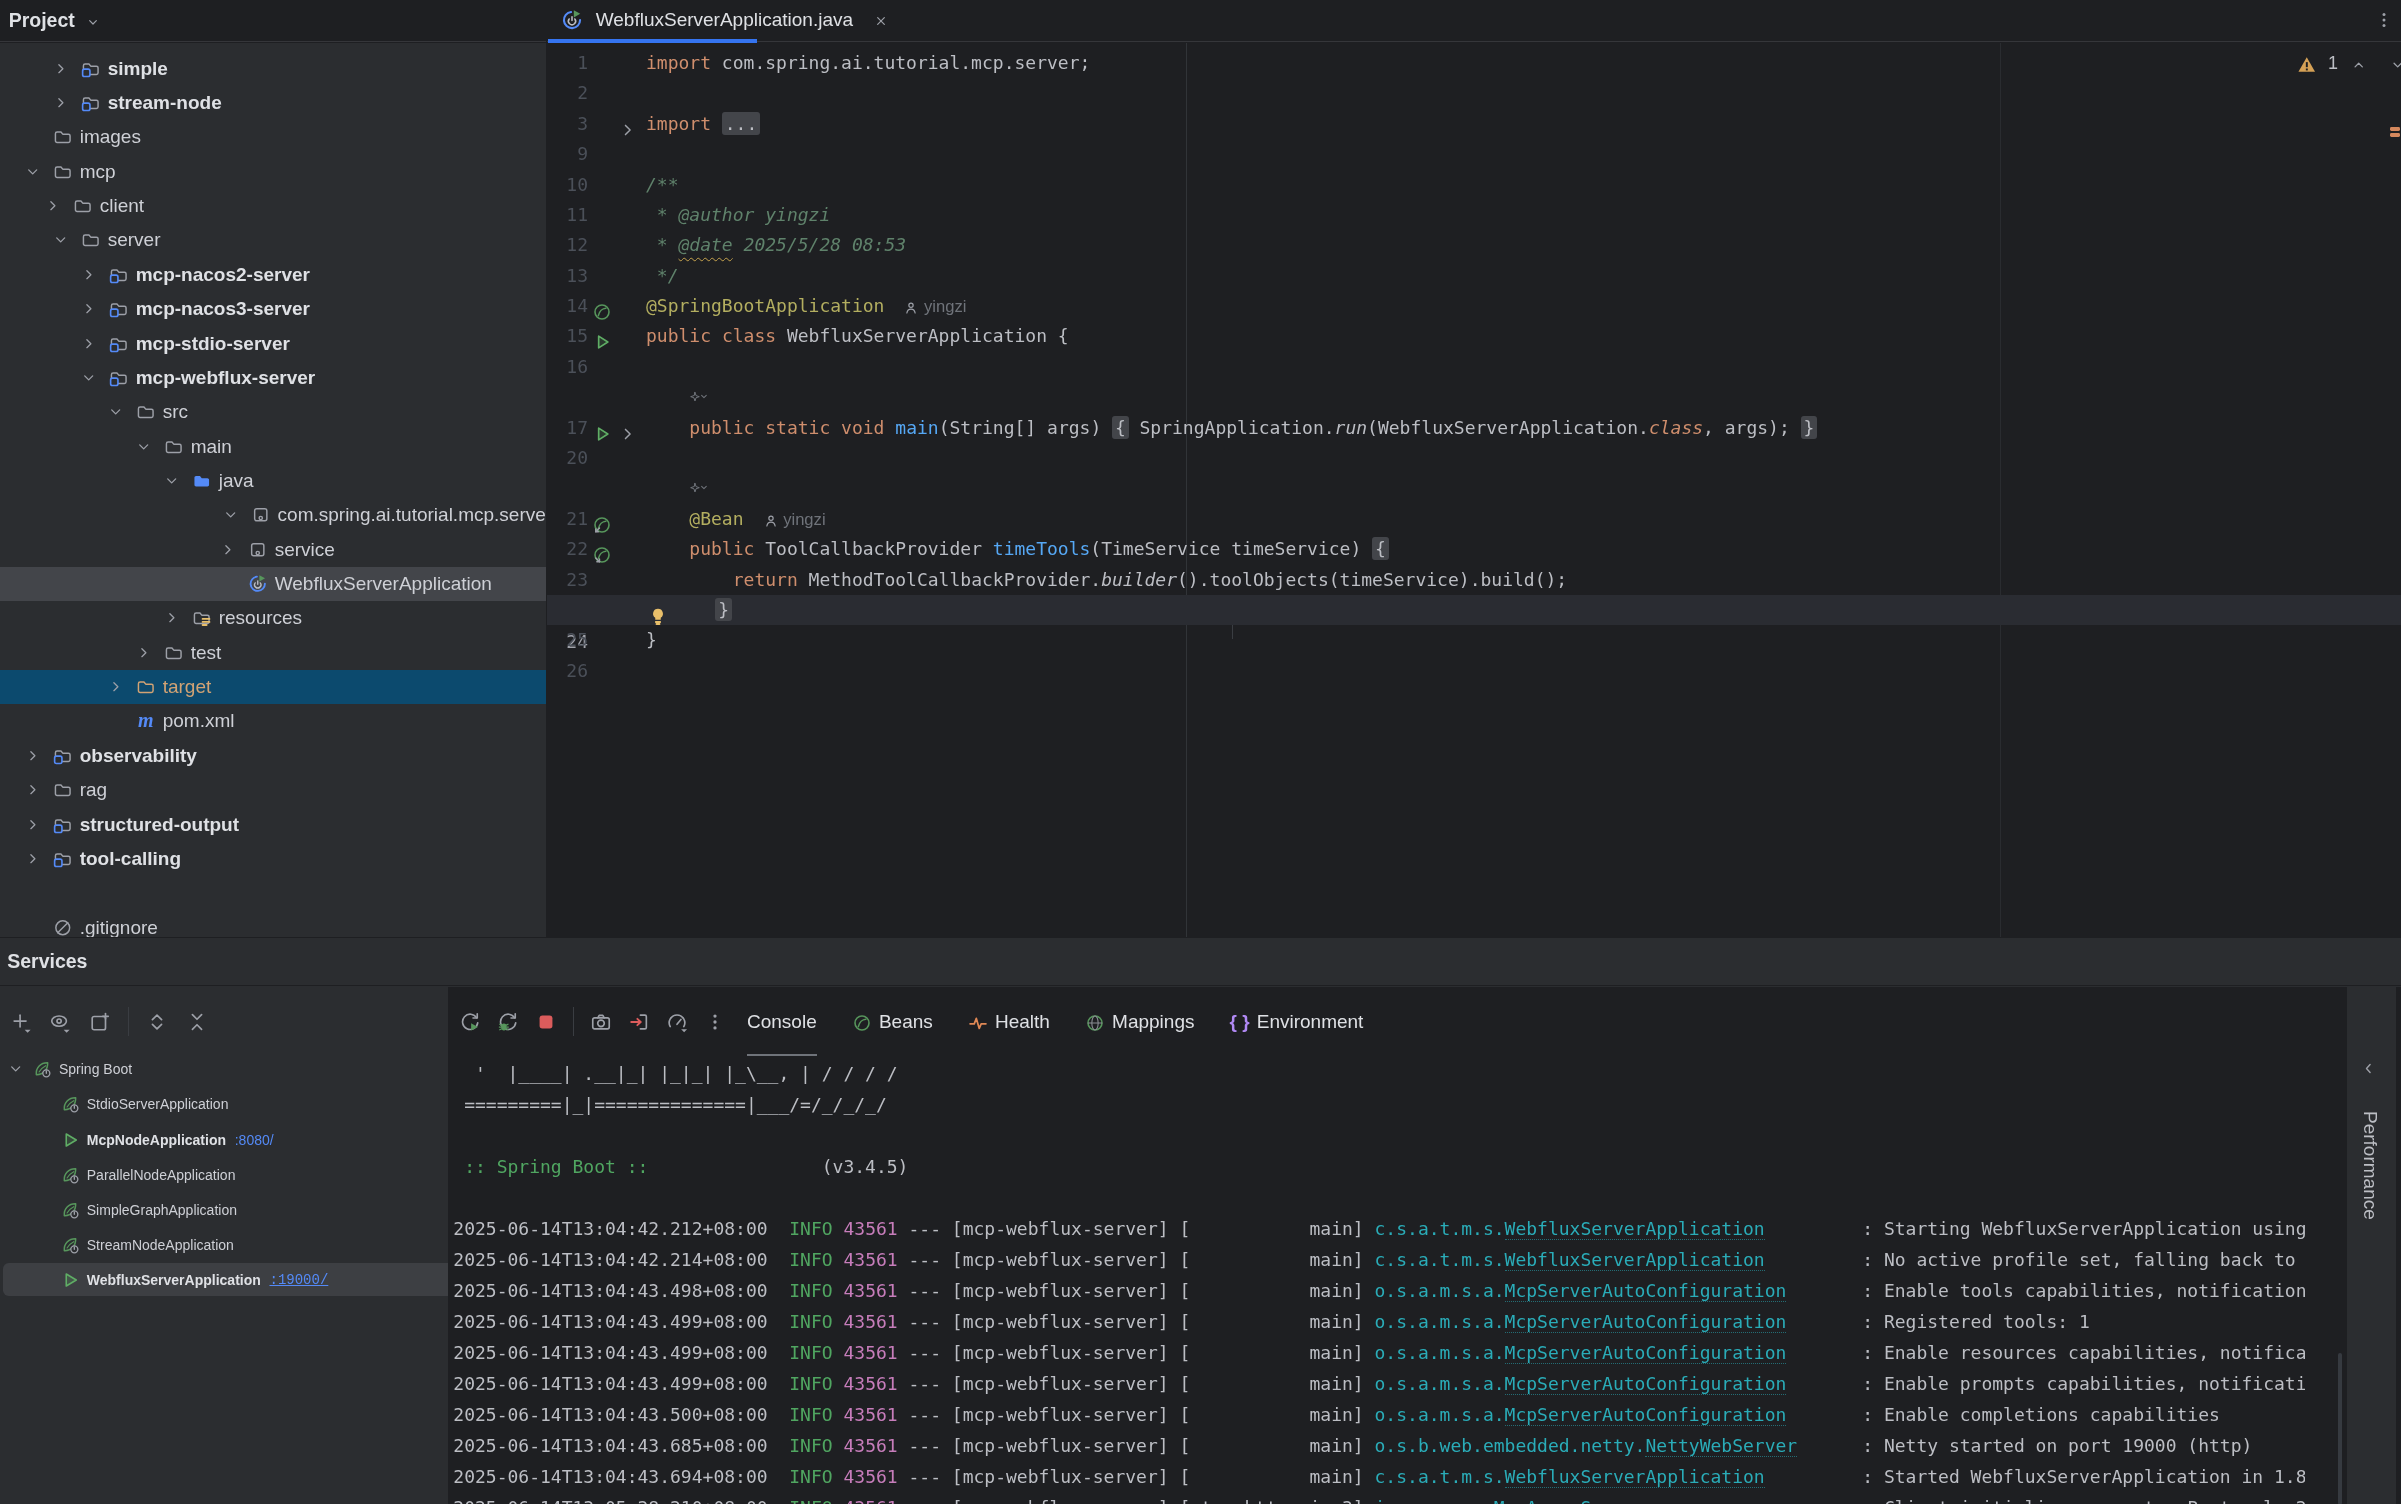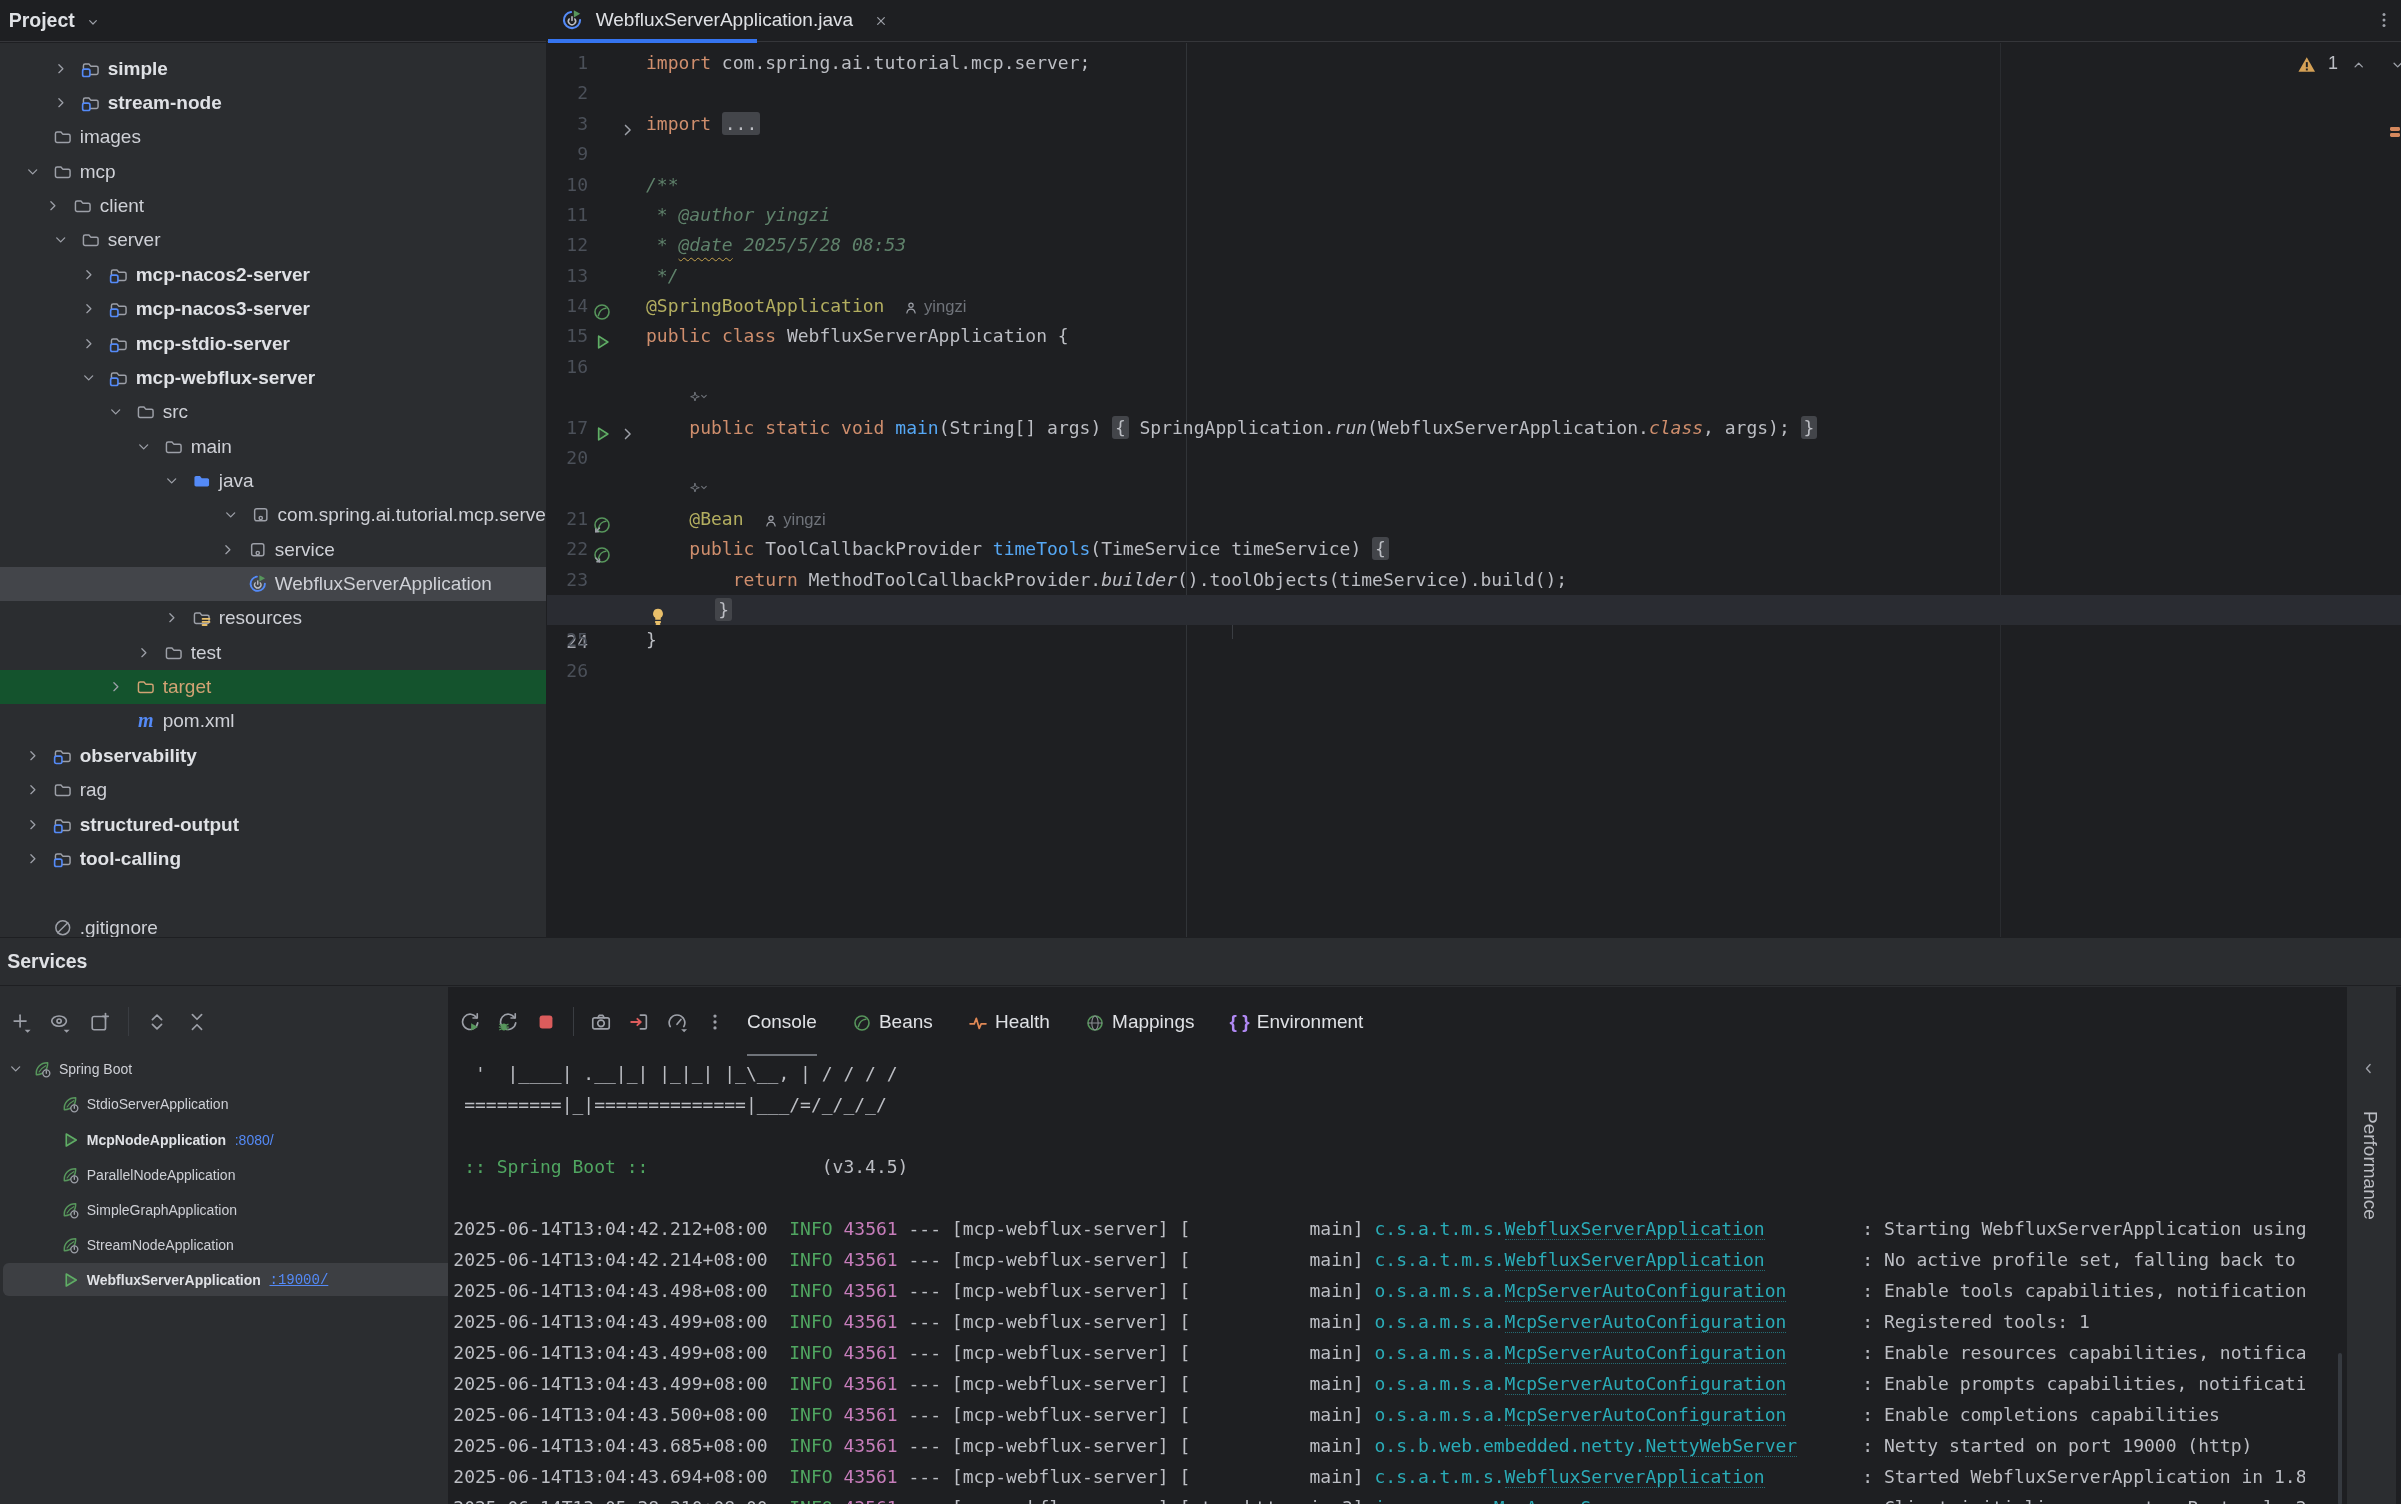--- a/index.html
+++ b/index.html
@@ -10,21 +10,21 @@
   #project-header{left:0;top:0;width:546px;height:42px;background:#1e1f22;border-bottom:0.7px solid #35363a;
     display:flex;align-items:center;padding-left:8.7px;box-sizing:border-box;font-size:19.5px;font-weight:600;color:#dfe1e5;}
   #project-tree{left:0;top:43px;width:546px;height:895px;background:#2b2d30;overflow:hidden;}
   #panel-divider-v{left:546px;top:0;width:0.7px;height:937px;background:#1e1f22;}
   #tabbar{left:547px;top:0;width:1855px;height:42px;background:#1e1f22;border-bottom:0.7px solid #35363a;box-sizing:border-box;}
   #editor{left:547px;top:43px;width:1855px;height:895px;background:#1e1f22;overflow:hidden;}
   #bottom-panel{left:0;top:937px;width:2401px;height:567px;background:#2b2d30;border-top:0.7px solid #1e1f22;box-sizing:border-box;}
   
   .tree-row{position:absolute;left:0;width:546px;height:34px;display:flex;align-items:center;font-size:19px;color:#ced0d6;}
   .tree-row.sel{background:#43454a;}
-  .tree-row.excluded{background:#14532d;}
+  .tree-row.excluded{background:#0c4a6e;}
   .tree-row .chev{width:29px;display:flex;justify-content:flex-start;align-items:center;flex:none;}
   .tree-row .ticon{width:19.5px;height:19.5px;flex:none;margin-right:7.2px;display:flex;align-items:center;justify-content:center;}
   .tree-row .tlabel{white-space:nowrap;}
   .tree-row.b .tlabel{font-weight:700;color:#dfe1e5;}
   .tree-row.excluded .tlabel{color:#d2a374;}
   .maven-m{color:#548af7;font-family:"Liberation Serif",serif;font-style:italic;font-weight:700;font-size:20px;line-height:19.5px;}
   
   .etab{position:absolute;left:0.7px;top:0;height:40px;display:flex;align-items:center;padding:0 16px 0 13px;gap:13px;font-size:19px;color:#dfe1e5;justify-content:flex-end;}
   #tab-underline{left:548px;top:39px;width:209px;height:3.6px;background:#3574f0;}
   

